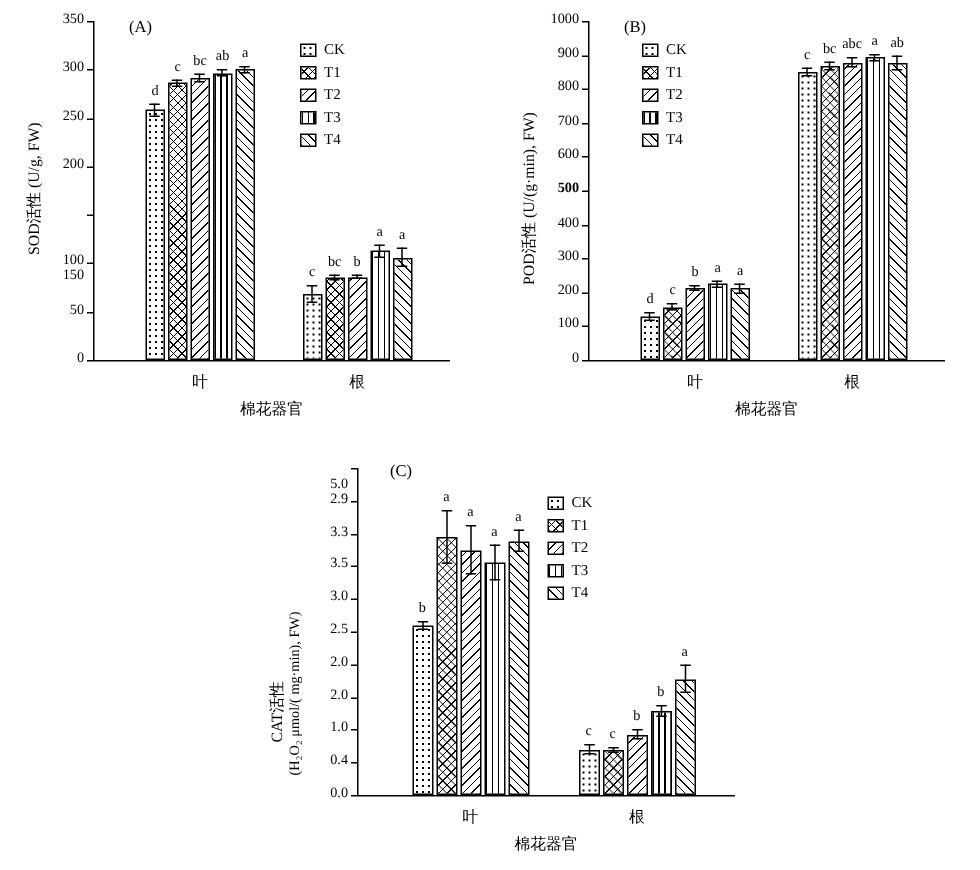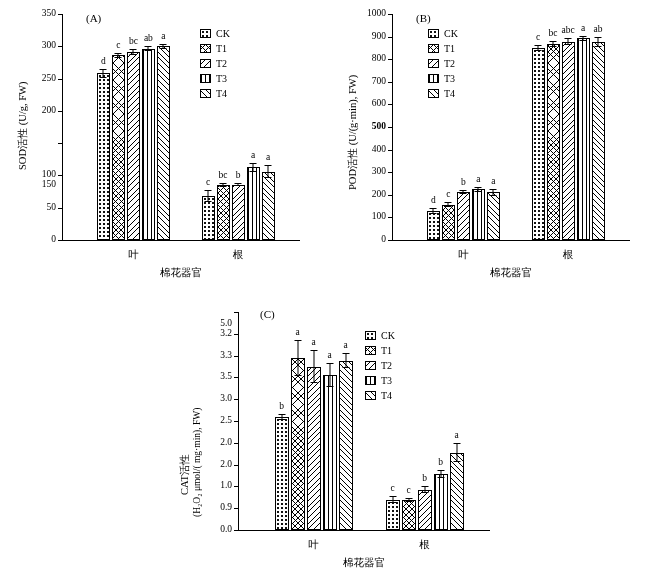--- a/index.html
+++ b/index.html
@@ -328,37 +328,37 @@
     </div>
   </div>
 
 <div class="panel" id="panelC" style="left:160px;top:290px;width:400px;height:290px;">
     <div class="panel-label" style="left:100px;top:18px;">(C)</div>
     <div class="axis-line" style="left:78px;top:22px;width:1px;height:218px;"></div>
     <div class="axis-line" style="left:78px;top:240px;width:252px;height:1px;"></div>
     <div class="tick" style="left:74px;top:240px;"></div>
     <div class="tick-label" style="left:32px;top:234px;width:40px;">0.0</div>
     <div class="tick" style="left:74px;top:218px;"></div>
-    <div class="tick-label" style="left:32px;top:212px;width:40px;">0.9</div>
+    <div class="tick-label" style="left:32px;top:212px;width:40px;">0.4</div>
     <div class="tick" style="left:74px;top:196px;"></div>
     <div class="tick-label" style="left:32px;top:190px;width:40px;">1.0</div>
     <div class="tick" style="left:74px;top:175px;"></div>
     <div class="tick-label" style="left:32px;top:169px;width:40px;">2.0</div>
     <div class="tick" style="left:74px;top:153px;"></div>
     <div class="tick-label" style="left:32px;top:147px;width:40px;">2.0</div>
     <div class="tick" style="left:74px;top:131px;"></div>
     <div class="tick-label" style="left:32px;top:125px;width:40px;">2.5</div>
     <div class="tick" style="left:74px;top:109px;"></div>
     <div class="tick-label" style="left:32px;top:103px;width:40px;">3.0</div>
     <div class="tick" style="left:74px;top:87px;"></div>
     <div class="tick-label" style="left:32px;top:81px;width:40px;">3.5</div>
     <div class="tick" style="left:74px;top:66px;"></div>
     <div class="tick-label" style="left:32px;top:60px;width:40px;">3.3</div>
     <div class="tick" style="left:74px;top:44px;"></div>
-    <div class="tick-label" style="left:32px;top:38px;width:40px;">3.2</div>
+    <div class="tick-label" style="left:32px;top:38px;width:40px;">2.9</div>
     <div class="tick" style="left:74px;top:22px;"></div>
     <div class="tick-label" style="left:32px;top:28px;width:40px;">5.0</div>
     <div class="ylabel" style="left:18px;top:205px;transform:rotate(-90deg);">CAT活性</div>
     <div class="ylabel" style="left:32px;top:227px;transform:rotate(-90deg);font-size:9.5px;">(H₂O₂ μmol/( mg·min), FW)</div>
     <div class="bar p-ck-dot" style="left:114.6px;top:126.6px;width:14px;height:113.4px;"></div>
     <div class="err" style="left:116.6px;top:123.6px;width:10px;height:6.1px;">
                  <div class="vline" style="top:0;height:100%;"></div>
                  <div class="cap-top" style="top:0;"></div>
                  <div class="cap-bot" style="bottom:0;"></div>
                </div>

